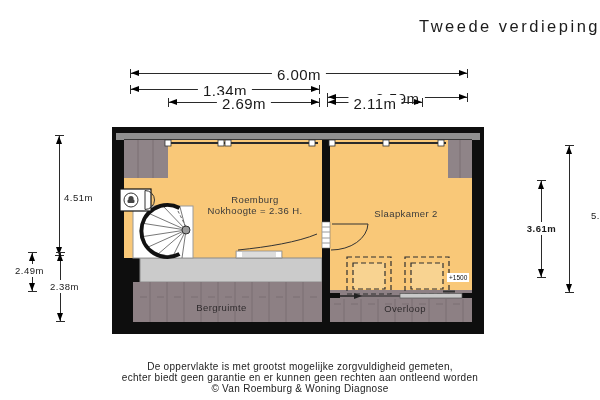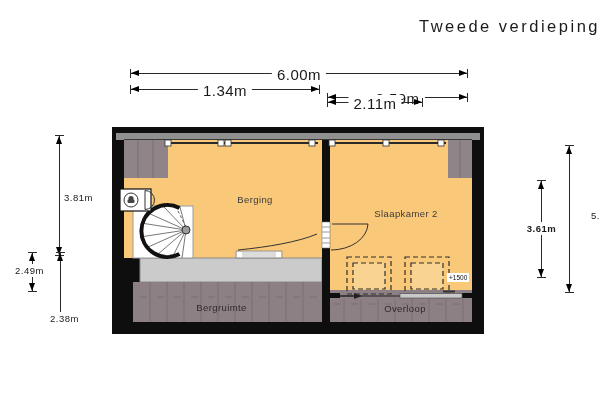--- a/index.html
+++ b/index.html
@@ -161,79 +161,93 @@
     <span class="lbl">1.34m</span>
   </div>
   <div class="dimh" style="left:327px;top:85px;width:141px;margin-top:8px;">
     <span class="ln"></span>
       <span class="tkl"></span>
       <span class="tkr"></span>
       <span class="arl"></span>
       <span class="arr"></span>
     <span class="lbl">2.59m</span>
   </div>
+  <div class="dimh" style="left:168px;top:98px;width:152px;">
+    <span class="ln"></span>
+      <span class="tkl"></span>
+      <span class="tkr"></span>
+      <span class="arl"></span>
+      <span class="arr"></span>
+    <span class="lbl">2.69m</span>
+  </div>
   <div class="dimh" style="left:327px;top:98px;width:96px;">
     <span class="ln"></span>
       <span class="tkl"></span>
       <span class="tkr"></span>
       <span class="arl"></span>
       <span class="arr"></span>
     <span class="lbl">2.11m</span>
   </div>
 
   <div class="dimv" style="left:55px;top:135px;height:121px;">
     <span class="ln"></span>
       <span class="tkt"></span>
       <span class="tkb"></span>
       <span class="art"></span>
       <span class="arb"></span>
-    <span class="lbl" style="left:7px;top:56px;">3.81m</span>
+    <span class="lbl" style="left:7px;top:56px;">4.51m</span>
   </div>
   <div class="dimv" style="left:28px;top:252px;height:40px;">
     <span class="ln"></span>
       <span class="tkt"></span>
       <span class="tkb"></span>
       <span class="art"></span>
       <span class="arb"></span>
     <span class="lbl" style="left:-15px;top:12px;">2.49m</span>
   </div>
   <div class="dimv" style="left:56px;top:252px;height:70px;">
     <span class="ln"></span>
       <span class="tkt"></span>
       <span class="tkb"></span>
       <span class="art"></span>
       <span class="arb"></span>
-    <span class="lbl" style="left:-8px;top:28px;margin-top:32px;">2.38m</span>
+    <span class="lbl" style="left:-8px;top:28px;">2.38m</span>
   </div>
 
   <div class="dimv" style="left:565px;top:145px;height:148px;">
     <span class="ln"></span>
       <span class="tkt"></span>
       <span class="tkb"></span>
       <span class="art"></span>
       <span class="arb"></span>
     <span class="lbl" style="left:50%;transform:translateX(-50%);top:64px;margin-left:36px;">5.38m</span>
   </div>
   <div class="dimv" style="left:537px;top:180px;height:98px;font-weight:bold;">
     <span class="ln"></span>
       <span class="tkt"></span>
       <span class="tkb"></span>
       <span class="art"></span>
       <span class="arb"></span>
     <span class="lbl" style="left:50%;transform:translateX(-50%);top:42px;">3.61m</span>
   </div>
 
   <div class="room-label" style="left:175px;top:194px;width:160px;">
-    <div>Berging</div>
+    <div>Roemburg</div>
+    <div>Nokhoogte = 2.36 H.</div>
   </div>
   <div class="room-label" style="left:340px;top:208px;width:132px;">
     <div>Slaapkamer 2</div>
   </div>
   <div class="room-label" style="left:144px;top:302px;width:155px;color:#2e2a2c;">
     <div>Bergruimte</div>
   </div>
   <div class="room-label" style="left:340px;top:303px;width:130px;color:#2e2a2c;">
     <div>Overloop</div>
   </div>
   <div class="chip" style="left:447px;top:273px;">+1500</div>
 
+  <div class="footer">
+    <div>De oppervlakte is met grootst mogelijke zorgvuldigheid gemeten,</div>
+    <div>echter biedt geen garantie en er kunnen geen rechten aan ontleend worden</div>
+    <div>© Van Roemburg &amp; Woning Diagnose</div>
+  </div>
 
 </div>
 
 </body></html>

